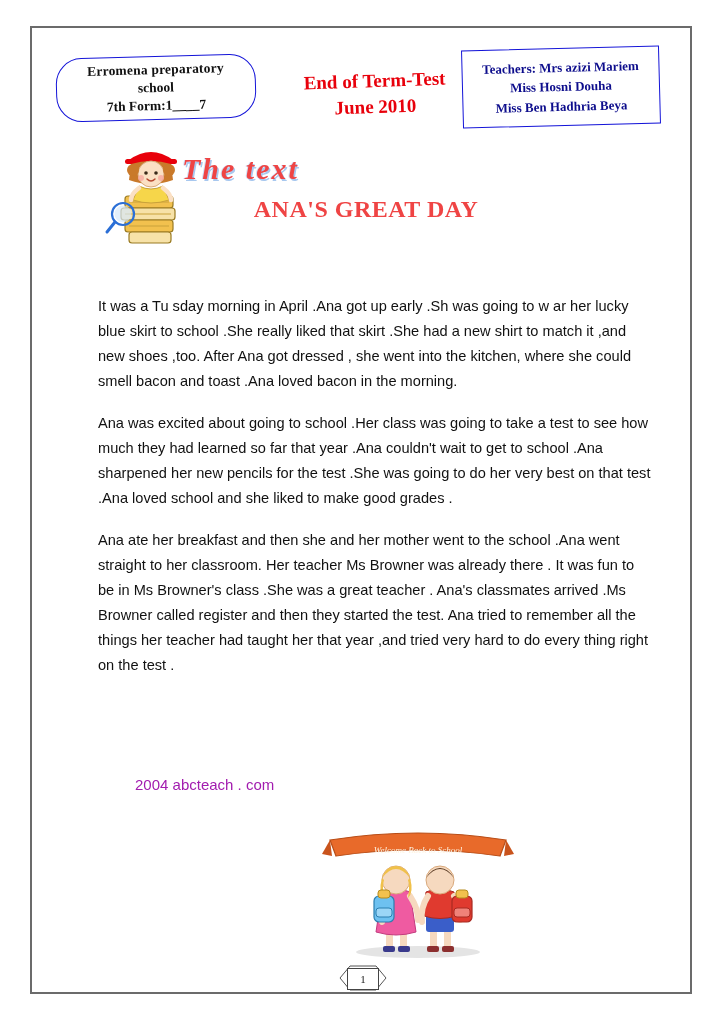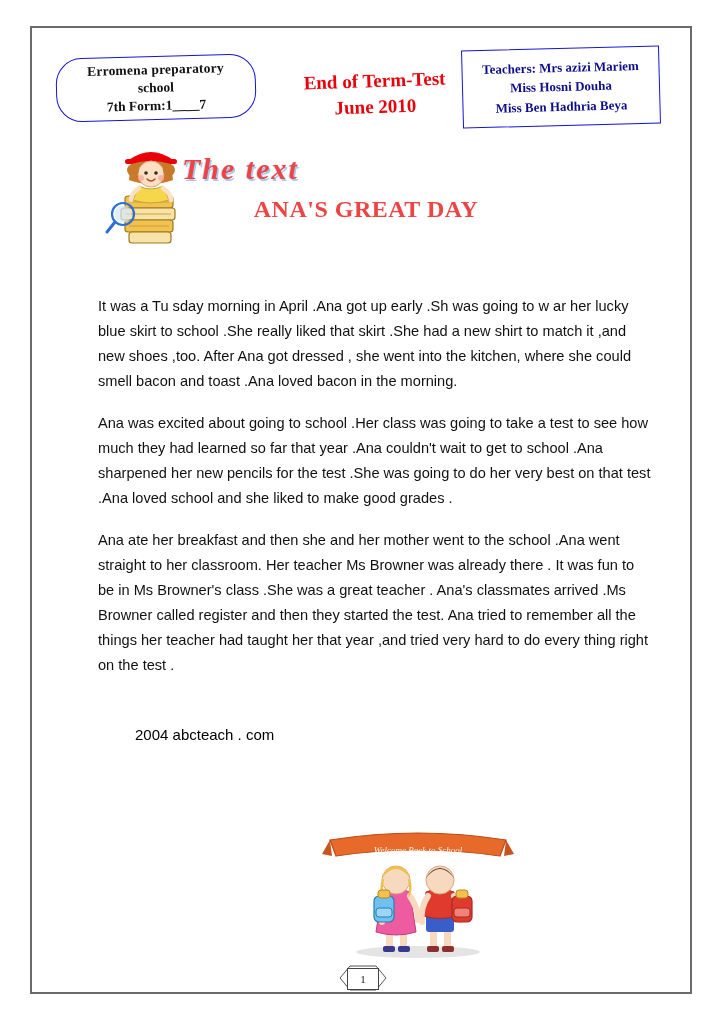--- a/index.html
+++ b/index.html
@@ -138,22 +138,22 @@
     line-height: 25px;
     font-weight: 500;
     margin-top: 44px;
   }
   .body-text p {
     margin: 0 0 17px 0;
   }
   .credit {
     position: absolute;
     left: 135px;
-    top: 726px;
-    color: #000000;
+    top: 776px;
+    color: #a21caf;
     font-family: "Liberation Sans", sans-serif;
     font-size: 15px;
     font-weight: 500;
   }
 
   
   .clip-kids {
     position: absolute;
     left: 318px;
     top: 822px;

